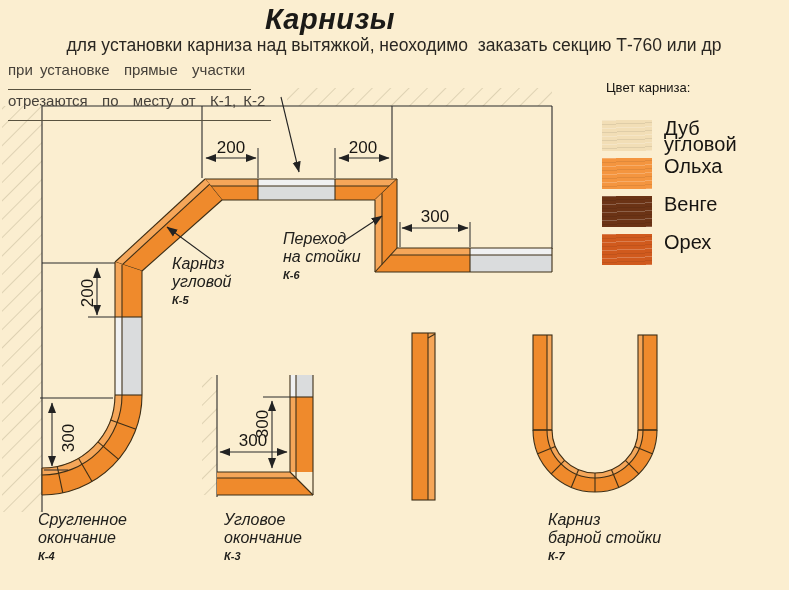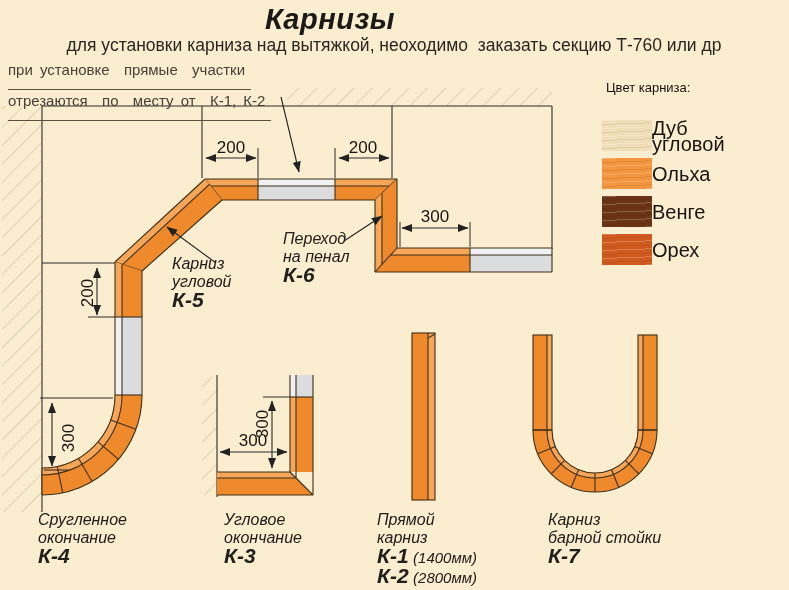--- a/index.html
+++ b/index.html
@@ -17,29 +17,29 @@
     font-size:29px;font-weight:bold;font-style:italic;color:#1b1a17;letter-spacing:.5px;white-space:nowrap;
   }
   .page-subtitle{
     position:absolute;top:35px;left:394px;transform:translateX(-50%);
     font-size:17.5px;color:#2a2722;white-space:pre;
   }
   .note{position:absolute;left:8px;top:61px;font-size:15px;color:#46413a;word-spacing:3px;}
   .note-line{display:table;border-bottom:1.2px solid #59523f;padding:0 6px 11px 0;margin-bottom:2px;white-space:pre;}
   .legend{position:absolute;left:602px;top:120px;}
   .legend-title{position:absolute;left:606px;top:80px;font-size:13px;color:#151310;}
-  .legend-item{display:flex;align-items:center;margin-bottom:7px;height:31px;}
+  .legend-item{display:flex;align-items:flex-start;gap:12px;margin-bottom:7px;height:31px;}
   .swatch{position:relative;width:50px;height:31px;flex:0 0 auto;}
   .swatch::after{
     content:"";position:absolute;inset:0;
     background:repeating-linear-gradient(178deg,rgba(255,255,255,.22) 0 1px,transparent 1px 4px,rgba(0,0,0,.08) 4px 5px,transparent 5px 8px);
   }
   .legend-label{font-size:20px;line-height:16px;color:#171512;white-space:nowrap;}
   .callout,.caption{position:absolute;font-style:italic;font-size:16px;line-height:18px;color:#21201d;white-space:nowrap;}
-  .code{font-weight:bold;font-size:21px;}
+  .code{font-weight:bold;font-size:11px;}
   .size-note{font-style:italic;font-weight:normal;font-size:15px;}
   svg text{font-family:"Liberation Sans","DejaVu Sans",sans-serif;}
   .dimtxt{font-size:17px;fill:#181613;}
 </style>
 </head>
 <body>
 
 <div class="page">
 
   <svg width="789" height="590" viewBox="0 0 789 590" style="position:absolute;left:0;top:0;">
@@ -264,39 +264,33 @@
     </div>
   </div>
 
   <div class="callout" style="left:172px;top:255px;">
     <div>Карниз</div>
     <div>угловой</div>
     <div class="code">К-5</div>
   </div>
   <div class="callout" style="left:283px;top:230px;">
     <div>Переход</div>
-    <div>на пенал</div>
+    <div>на стойки</div>
     <div class="code">К-6</div>
   </div>
 
   <div class="caption" style="left:38px;top:511px;">
     <div>Сругленное</div>
     <div>окончание</div>
     <div class="code">К-4</div>
   </div>
   <div class="caption" style="left:224px;top:511px;">
     <div>Угловое</div>
     <div>окончание</div>
     <div class="code">К-3</div>
   </div>
-  <div class="caption" style="left:377px;top:511px;">
-    <div>Прямой</div>
-    <div>карниз</div>
-    <div><span class="code">К-1</span> <span class="size-note">(1400мм)</span></div>
-    <div><span class="code">К-2</span> <span class="size-note">(2800мм)</span></div>
-  </div>
   <div class="caption" style="left:548px;top:511px;">
     <div>Карниз</div>
     <div>барной стойки</div>
     <div class="code">К-7</div>
   </div>
 
 </div>
 
 </body></html>

